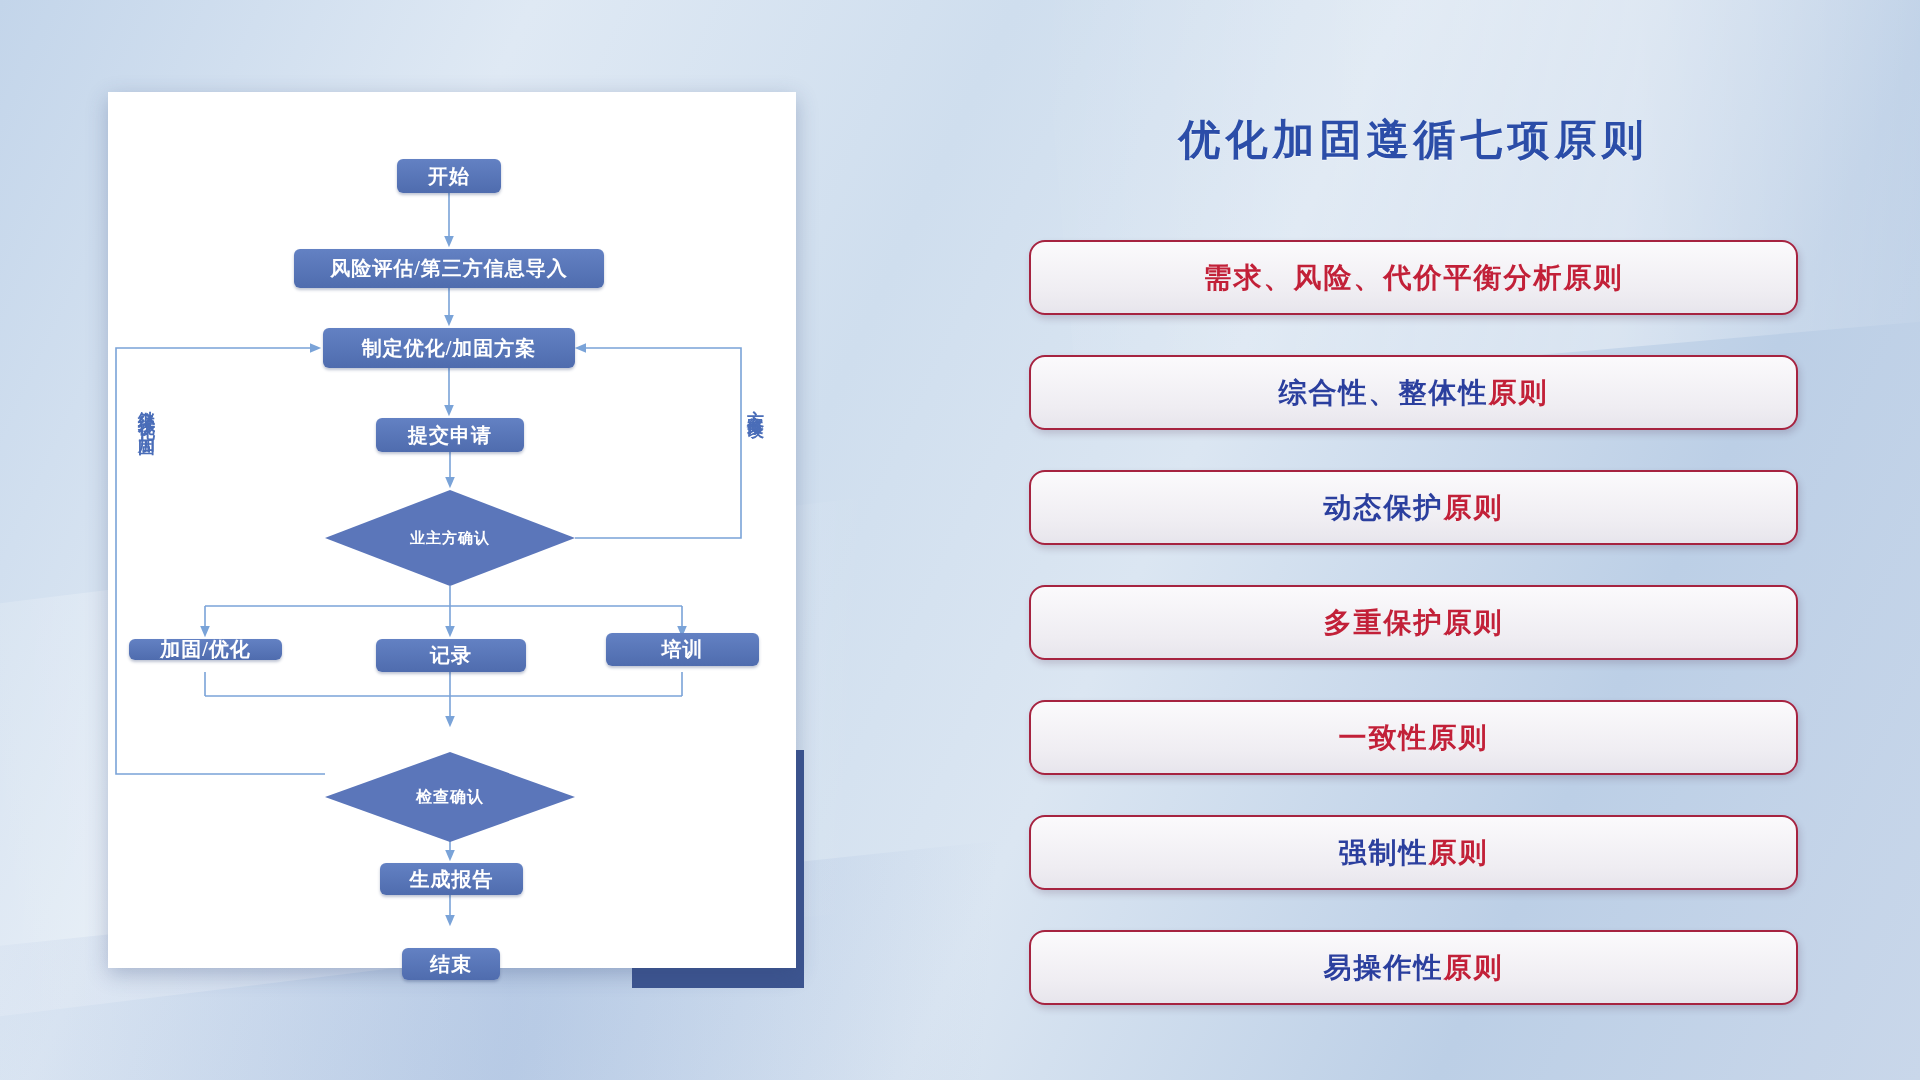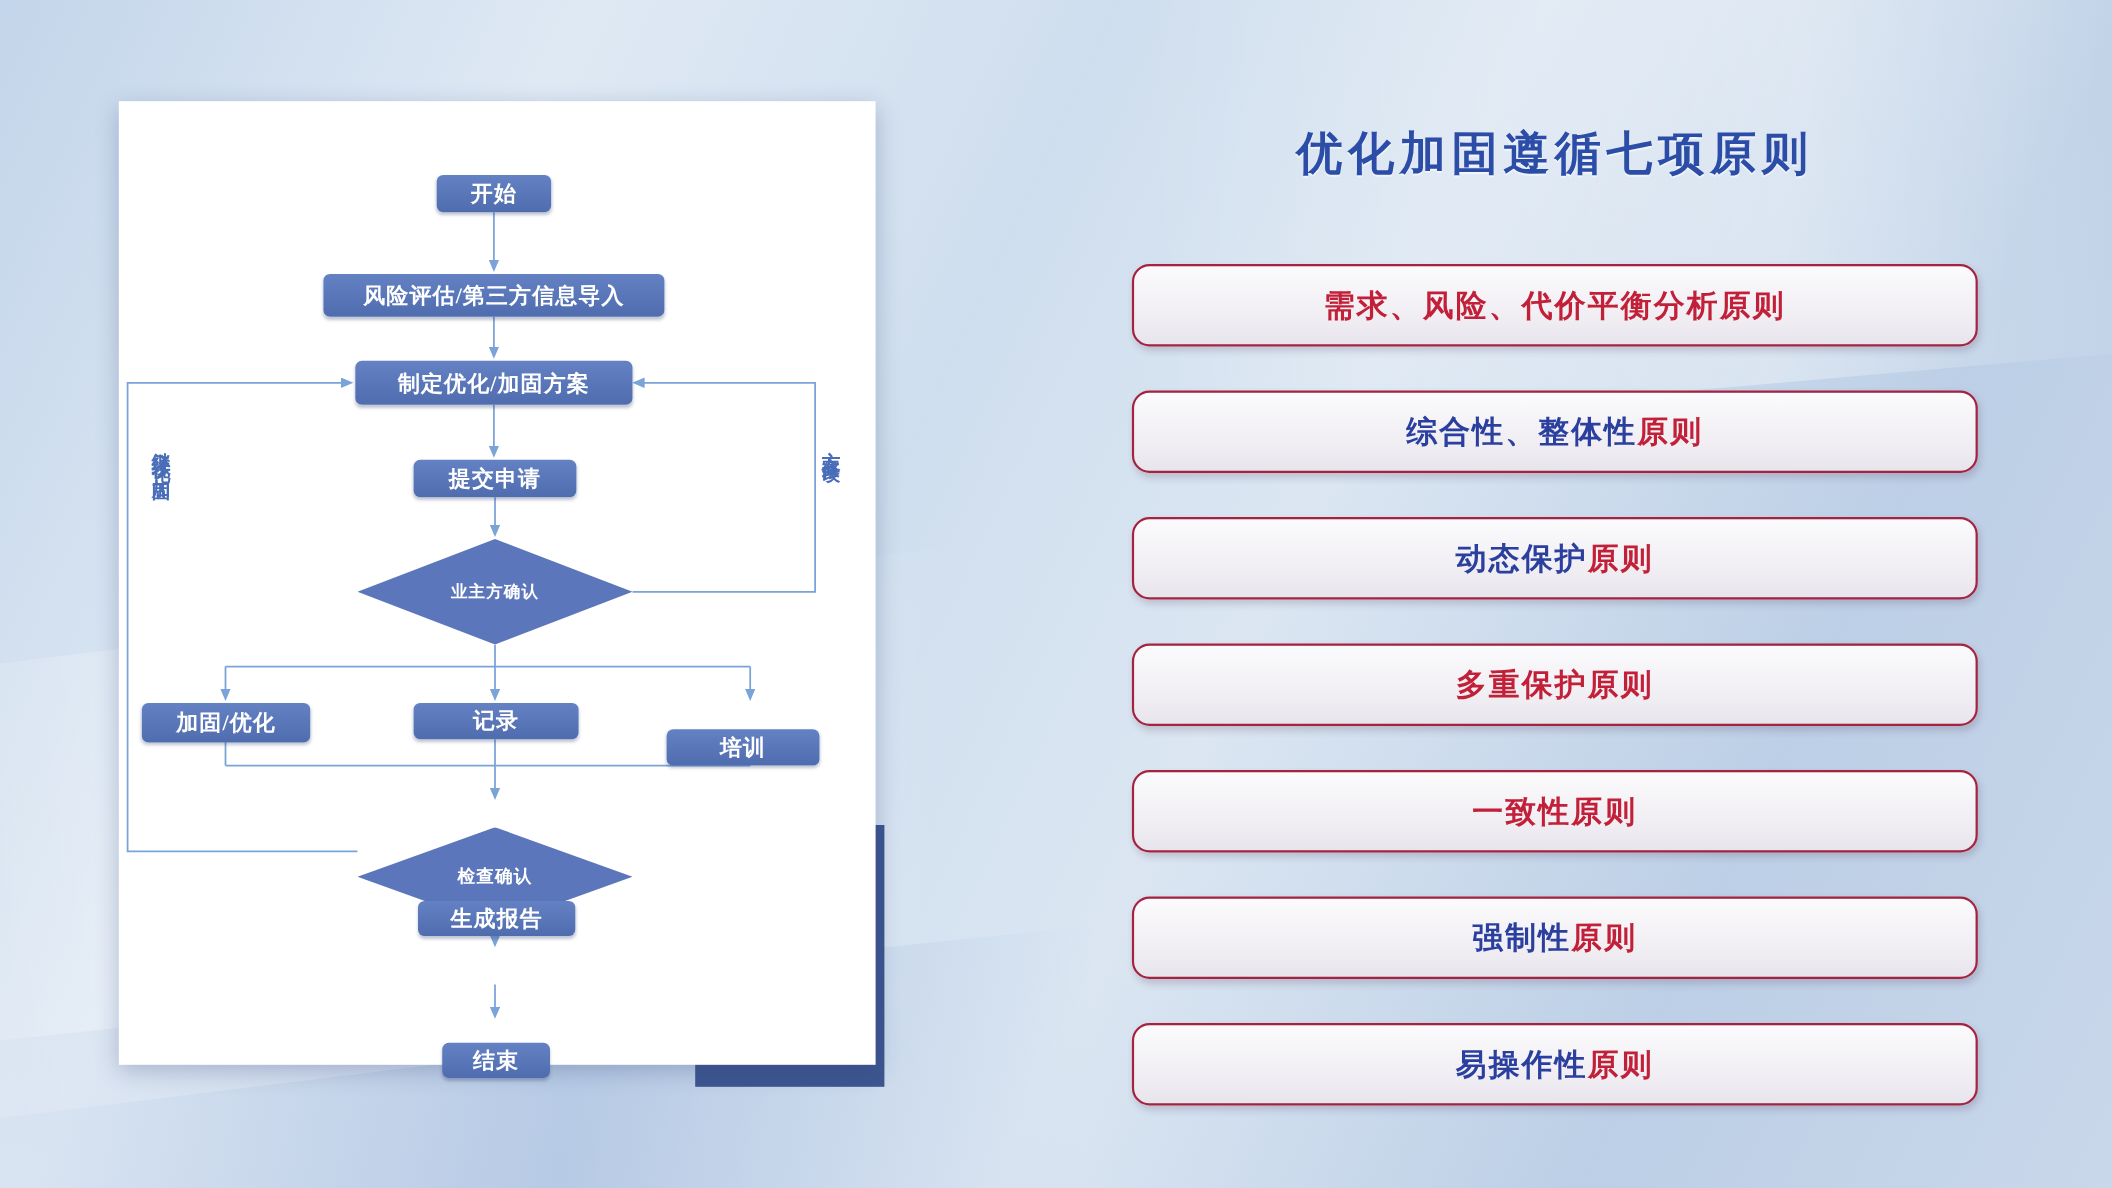--- a/index.html
+++ b/index.html
@@ -43,25 +43,25 @@
     background:#5b76ba;color:#fff;font-weight:700;font-size:16px;letter-spacing:1px;
     clip-path:polygon(50% 0,100% 50%,50% 100%,0 50%);}
   .fc-vlabel{position:absolute;writing-mode:vertical-rl;text-orientation:mixed;
     color:#4a6db8;font-weight:700;font-size:17px;letter-spacing:4px;}
 
   .n-start{left:289px;top:67px;width:104px;height:34px;}
   .n-risk{left:186px;top:157px;width:310px;height:39px;}
   .n-plan{left:215px;top:236px;width:252px;height:40px;}
   .n-submit{left:268px;top:326px;width:148px;height:34px;}
   .n-owner{left:217px;top:398px;width:250px;height:96px;font-size:15px;}
-  .n-reinforce{left:21px;top:547px;width:153px;height:36px;}
+  .n-reinforce{left:21px;top:547px;width:153px;height:21px;}
   .n-record{left:268px;top:547px;width:150px;height:33px;}
-  .n-training{left:498px;top:571px;width:139px;height:33px;}
+  .n-training{left:498px;top:541px;width:153px;height:33px;}
   .n-check{left:217px;top:660px;width:250px;height:90px;}
-  .n-report{left:272px;top:727px;width:143px;height:32px;}
+  .n-report{left:272px;top:771px;width:143px;height:32px;}
   .n-end{left:294px;top:856px;width:98px;height:32px;}
   .vl-left{left:27px;top:305px;height:160px;}
   .vl-right{left:636px;top:305px;height:120px;}
 
   
   .panel-title{position:absolute;left:1029px;top:112px;width:769px;
     text-align:center;font-size:42px;font-weight:700;letter-spacing:5px;
     color:var(--title-blue);text-shadow:0 1px 1px rgba(255,255,255,.6);}
   .principles{position:absolute;left:1029px;top:240px;width:769px;
     display:flex;flex-direction:column;gap:40px;}

